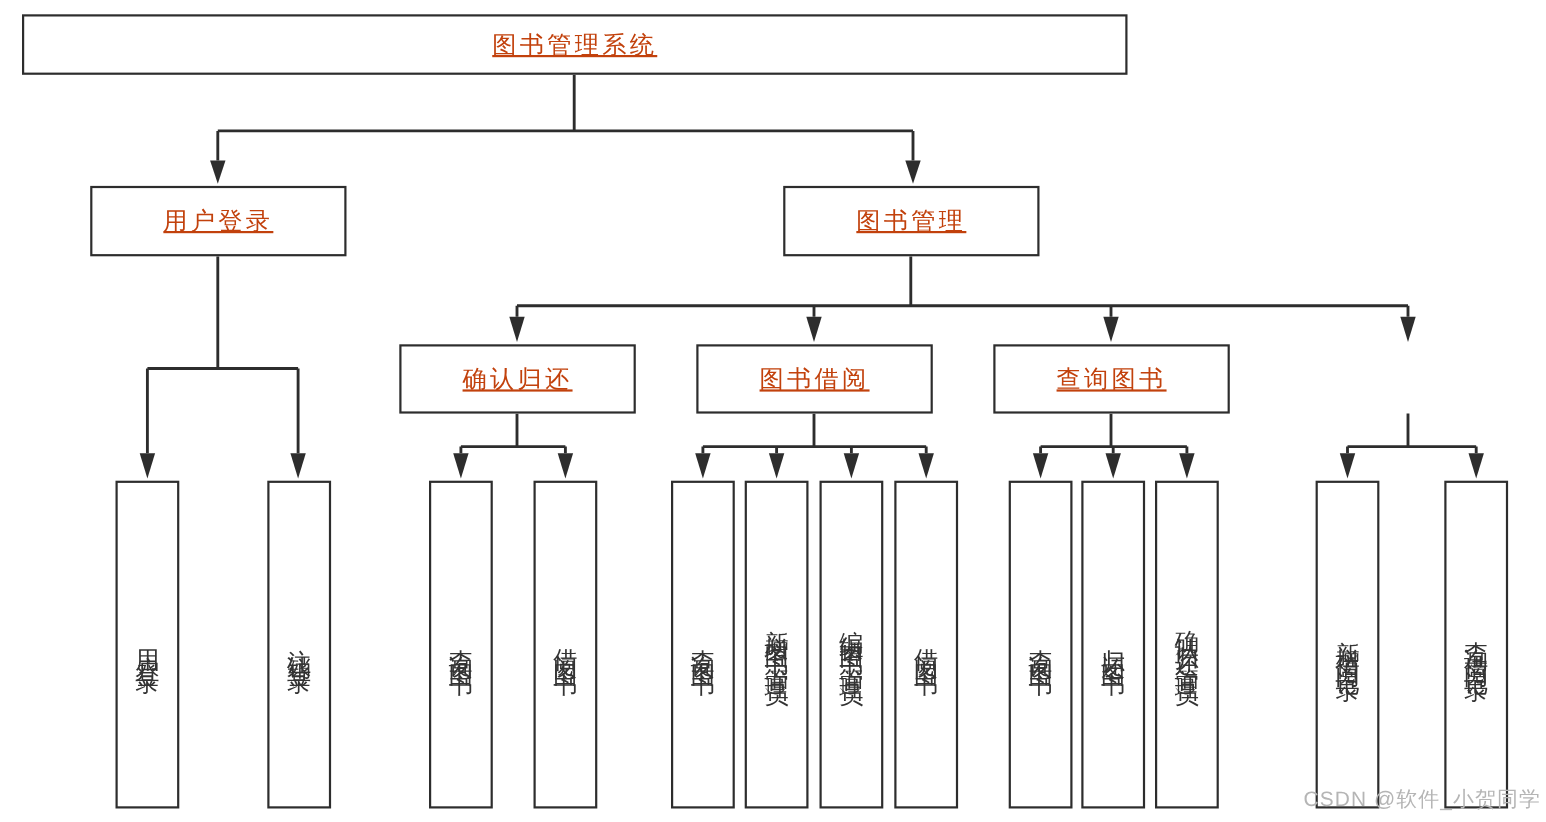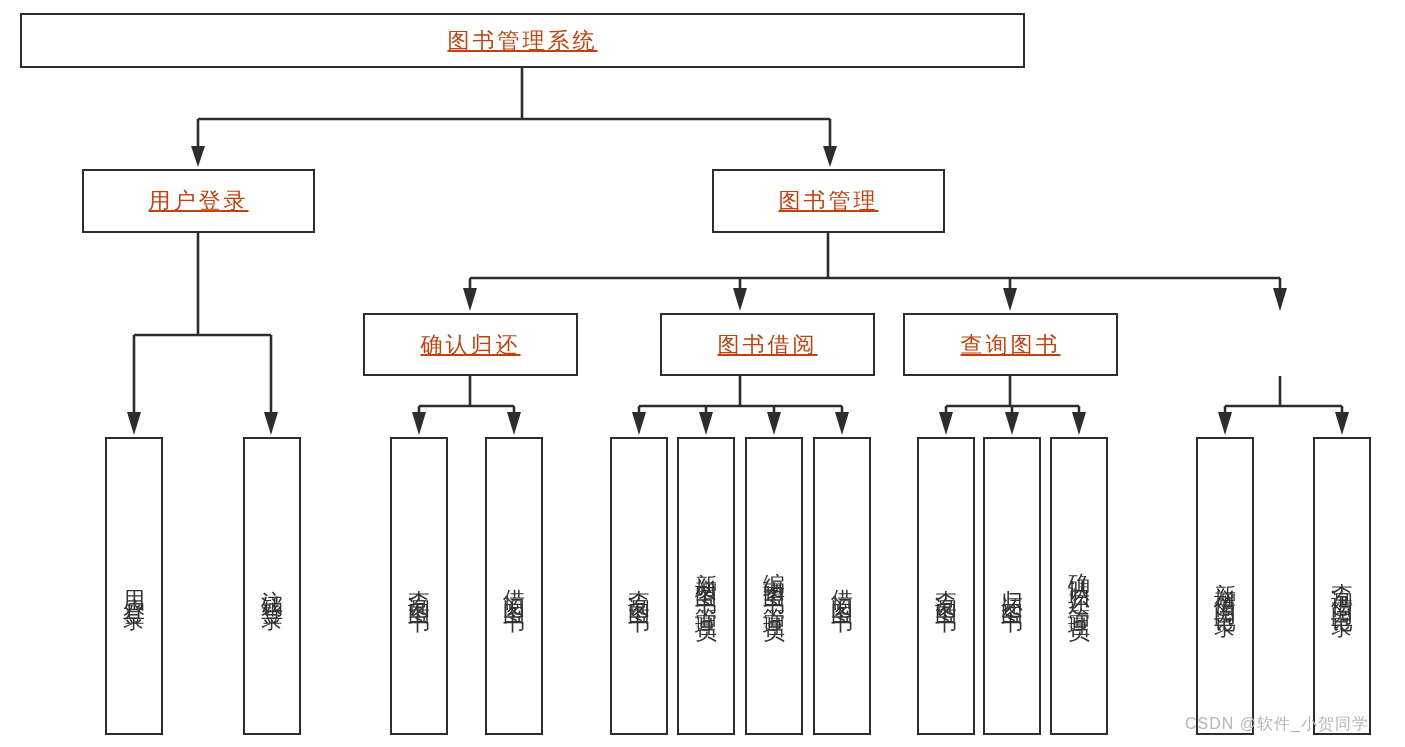--- a/index.html
+++ b/index.html
@@ -54,21 +54,21 @@
     line-height: 1;
     letter-spacing: 7px;
     color: #333333;
     white-space: nowrap;
   }
   .watermark {
     position: absolute;
     left: 1185px;
     top: 714px;
     width: 210px;
-    font-size: 16px;
+    font-size: 19px;
     letter-spacing: 1px;
     color: #b5b5b5;
     white-space: nowrap;
     z-index: 5;
   }
 </style>
 </head>
 <body>
 
 <div class="canvas">
@@ -119,21 +119,21 @@
   <div class="node lvl2" style="left:82px">
     <span class="h-label">用户登录</span>
   </div>
   <div class="node lvl2" style="left:712px">
     <span class="h-label">图书管理</span>
   </div>
 
   <div class="node lvl3" style="left:363px">
     <span class="h-label">确认归还</span>
   </div>
-  <div class="node lvl3" style="left:660px">
+  <div class="node lvl3" style="left:633px">
     <span class="h-label">图书借阅</span>
   </div>
   <div class="node lvl3" style="left:903px">
     <span class="h-label">查询图书</span>
   </div>
 
   <div class="node leaf" style="left:105px">
     <span class="vtext">用户登录</span>
   </div>
   <div class="node leaf" style="left:243px">

